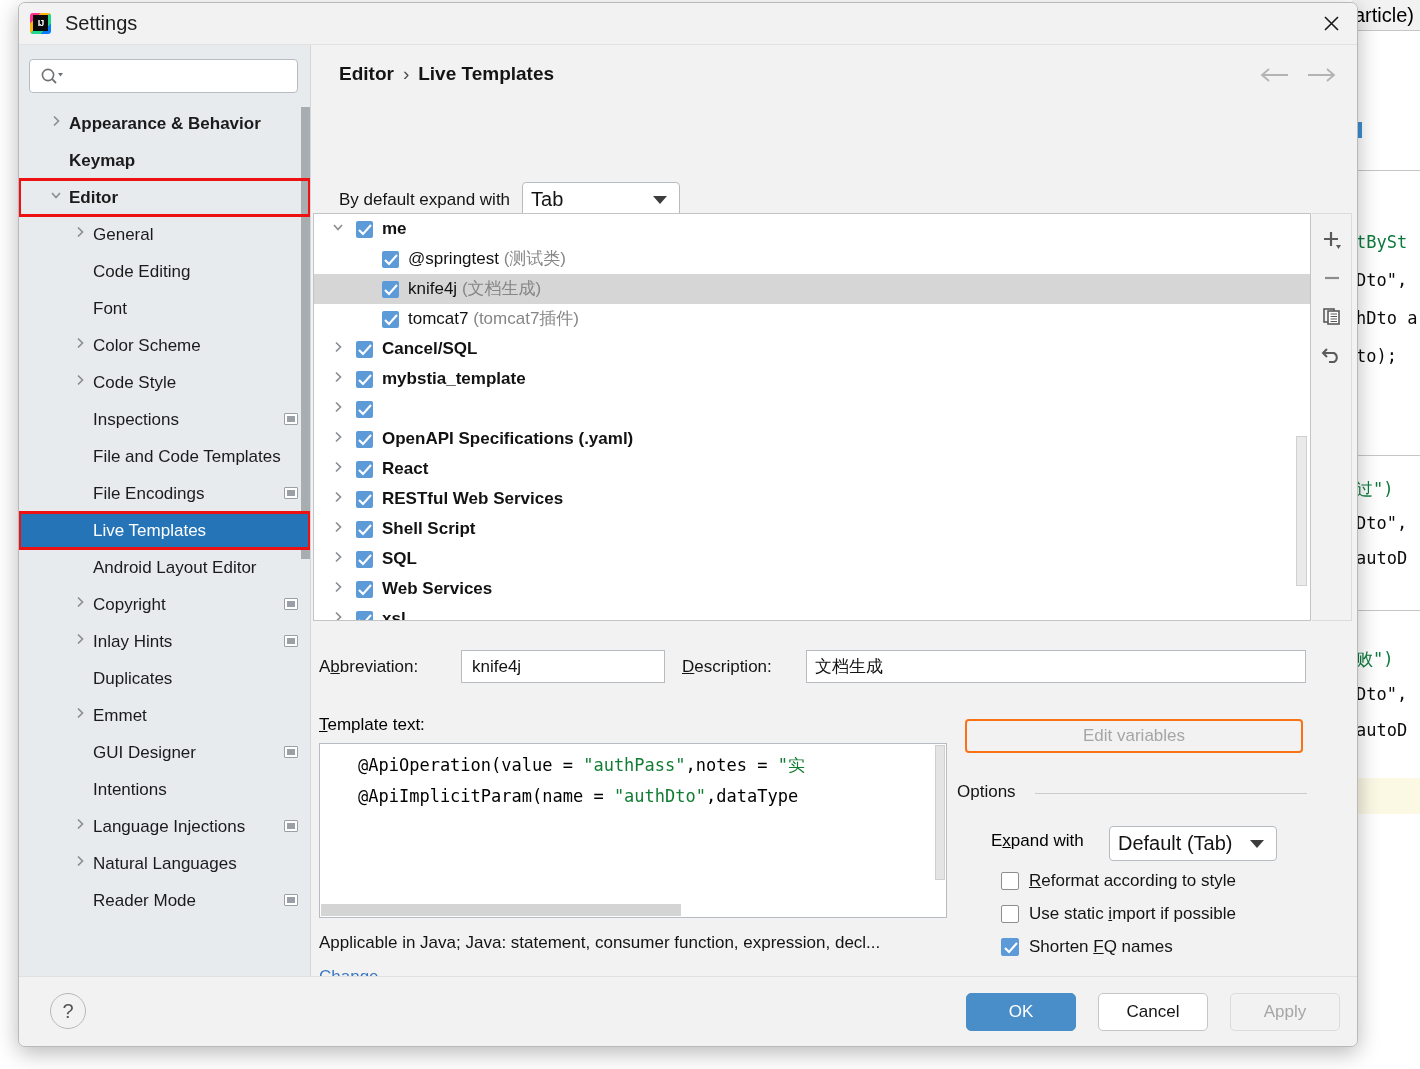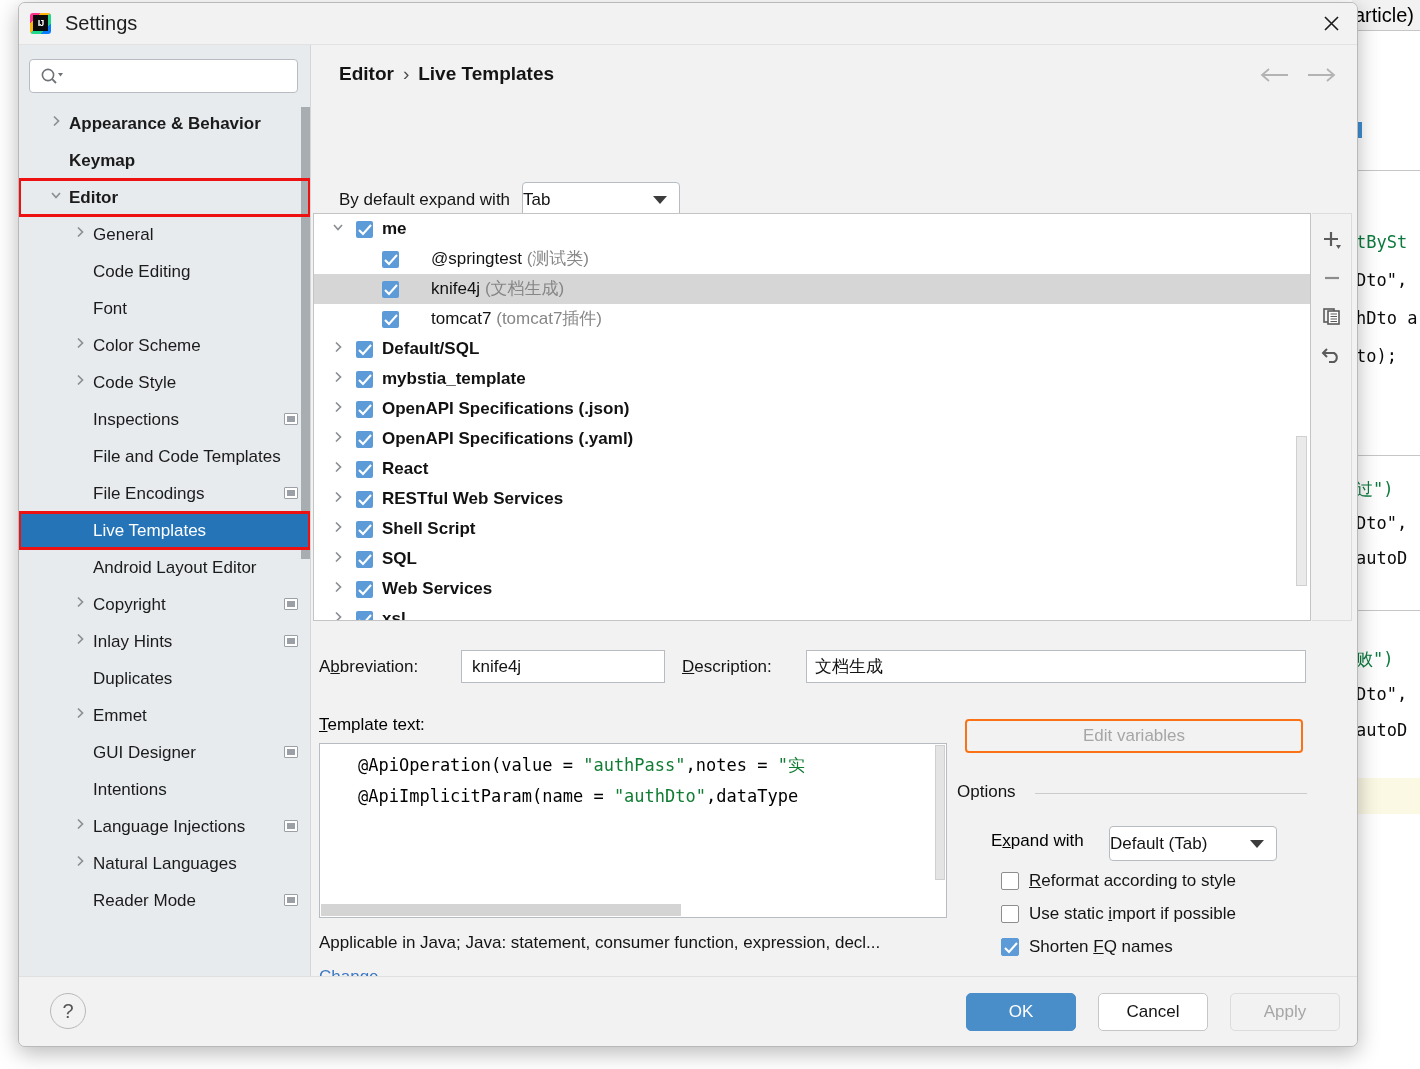--- a/index.html
+++ b/index.html
@@ -172,21 +172,21 @@
 
   #expand-row {
     position: absolute; left: 28px; top: 102px;
     display: flex; align-items: center; margin-top: 35px;
   }
   #expand-label { font-size: 17px; color: #141414; margin-right: 12px; }
   .combo {
     position: relative;
     background: #ffffff; border: 1px solid #b6bcc1; border-radius: 4px;
     height: 35px; display: flex; align-items: center;
-    padding-left: 0; font-size: 17px; color: #141414;
+    padding-left: 8px; font-size: 20px; color: #141414;
   }
   .combo .caret {
     position: absolute; right: 12px; top: 50%; transform: translateY(-50%);
     width: 0; height: 0;
     border-left: 7px solid transparent; border-right: 7px solid transparent;
     border-top: 8px solid #3c3c3c;
   }
   #expand-combo { width: 158px; }
   #tpl-wrap {
     position: absolute; left: 2px; top: 168px;
@@ -217,21 +217,21 @@
     border-radius: 2px; background: #5c9ad8;
   }
   .tpl-row .cb svg { position: absolute; left: 2px; top: 3px; }
   .tpl-row .nm { position: absolute; top: 0; }
   .tpl-row .dsc { color: #868686; }
   .tpl-row.grp .nm { font-weight: bold; }
   .tpl-row.lvl0 .tw { left: 14px; }
   .tpl-row.lvl0 .cb { left: 42px; }
   .tpl-row.lvl0 .nm { left: 68px; }
   .tpl-row.lvl1 .cb { left: 68px; }
-  .tpl-row.lvl1 .nm { left: 94px; margin-left: 23px; }
+  .tpl-row.lvl1 .nm { left: 94px; }
   #tpl-vscroll {
     position: absolute; right: 3px; top: 222px;
     width: 11px; height: 150px; background: #eaeaea;
     border: 1px solid #d0d0d0;
   }
   #tpl-toolbar {
     position: absolute; left: 1001px; top: 168px;
     width: 40px; height: 408px;
     background: #f2f2f2;
     border: 1px solid #dcdcdc; border-left: none;
@@ -581,21 +581,21 @@
             </div>
             <div class="tpl-row lvl0 grp">
               <span class="tw"><svg width="14" height="14" viewBox="0 0 14 14">
                   <path d="M5 2.5 L9.5 7 L5 11.5" stroke="#8b8f93" stroke-width="1.7" fill="none"></path>
                 </svg></span>
               <span class="cb">
                 <svg width="14" height="12" viewBox="0 0 14 12">
                   <path d="M1 6 L5 10 L13 1" stroke="#fff" stroke-width="2.1" fill="none"></path>
                 </svg>
               </span>
-              <span class="nm"><span>Default/SQL</span></span>
+              <span class="nm"><span>Cancel/SQL</span></span>
             </div>
             <div class="tpl-row lvl0 grp">
               <span class="tw"><svg width="14" height="14" viewBox="0 0 14 14">
                   <path d="M5 2.5 L9.5 7 L5 11.5" stroke="#8b8f93" stroke-width="1.7" fill="none"></path>
                 </svg></span>
               <span class="cb">
                 <svg width="14" height="12" viewBox="0 0 14 12">
                   <path d="M1 6 L5 10 L13 1" stroke="#fff" stroke-width="2.1" fill="none"></path>
                 </svg>
               </span>
@@ -603,21 +603,20 @@
             </div>
             <div class="tpl-row lvl0 grp">
               <span class="tw"><svg width="14" height="14" viewBox="0 0 14 14">
                   <path d="M5 2.5 L9.5 7 L5 11.5" stroke="#8b8f93" stroke-width="1.7" fill="none"></path>
                 </svg></span>
               <span class="cb">
                 <svg width="14" height="12" viewBox="0 0 14 12">
                   <path d="M1 6 L5 10 L13 1" stroke="#fff" stroke-width="2.1" fill="none"></path>
                 </svg>
               </span>
-              <span class="nm"><span>OpenAPI Specifications (.json)</span></span>
             </div>
             <div class="tpl-row lvl0 grp">
               <span class="tw"><svg width="14" height="14" viewBox="0 0 14 14">
                   <path d="M5 2.5 L9.5 7 L5 11.5" stroke="#8b8f93" stroke-width="1.7" fill="none"></path>
                 </svg></span>
               <span class="cb">
                 <svg width="14" height="12" viewBox="0 0 14 12">
                   <path d="M1 6 L5 10 L13 1" stroke="#fff" stroke-width="2.1" fill="none"></path>
                 </svg>
               </span>

